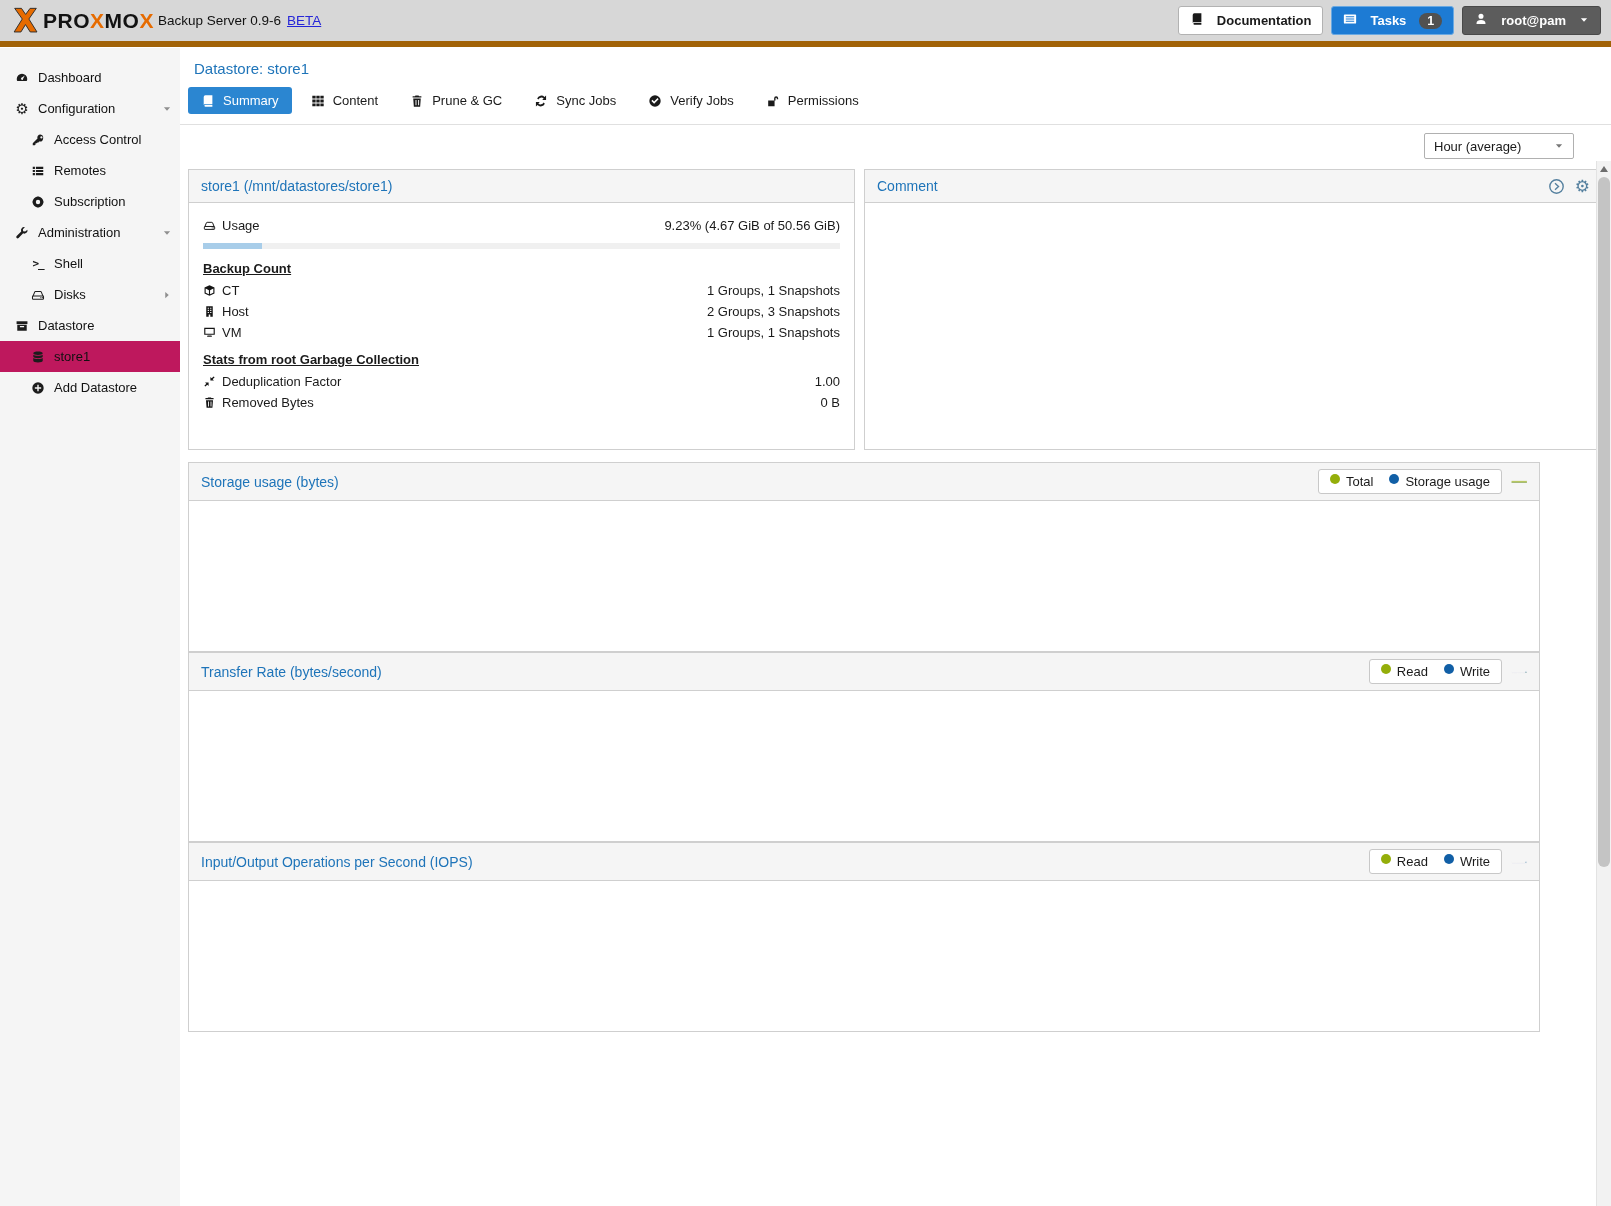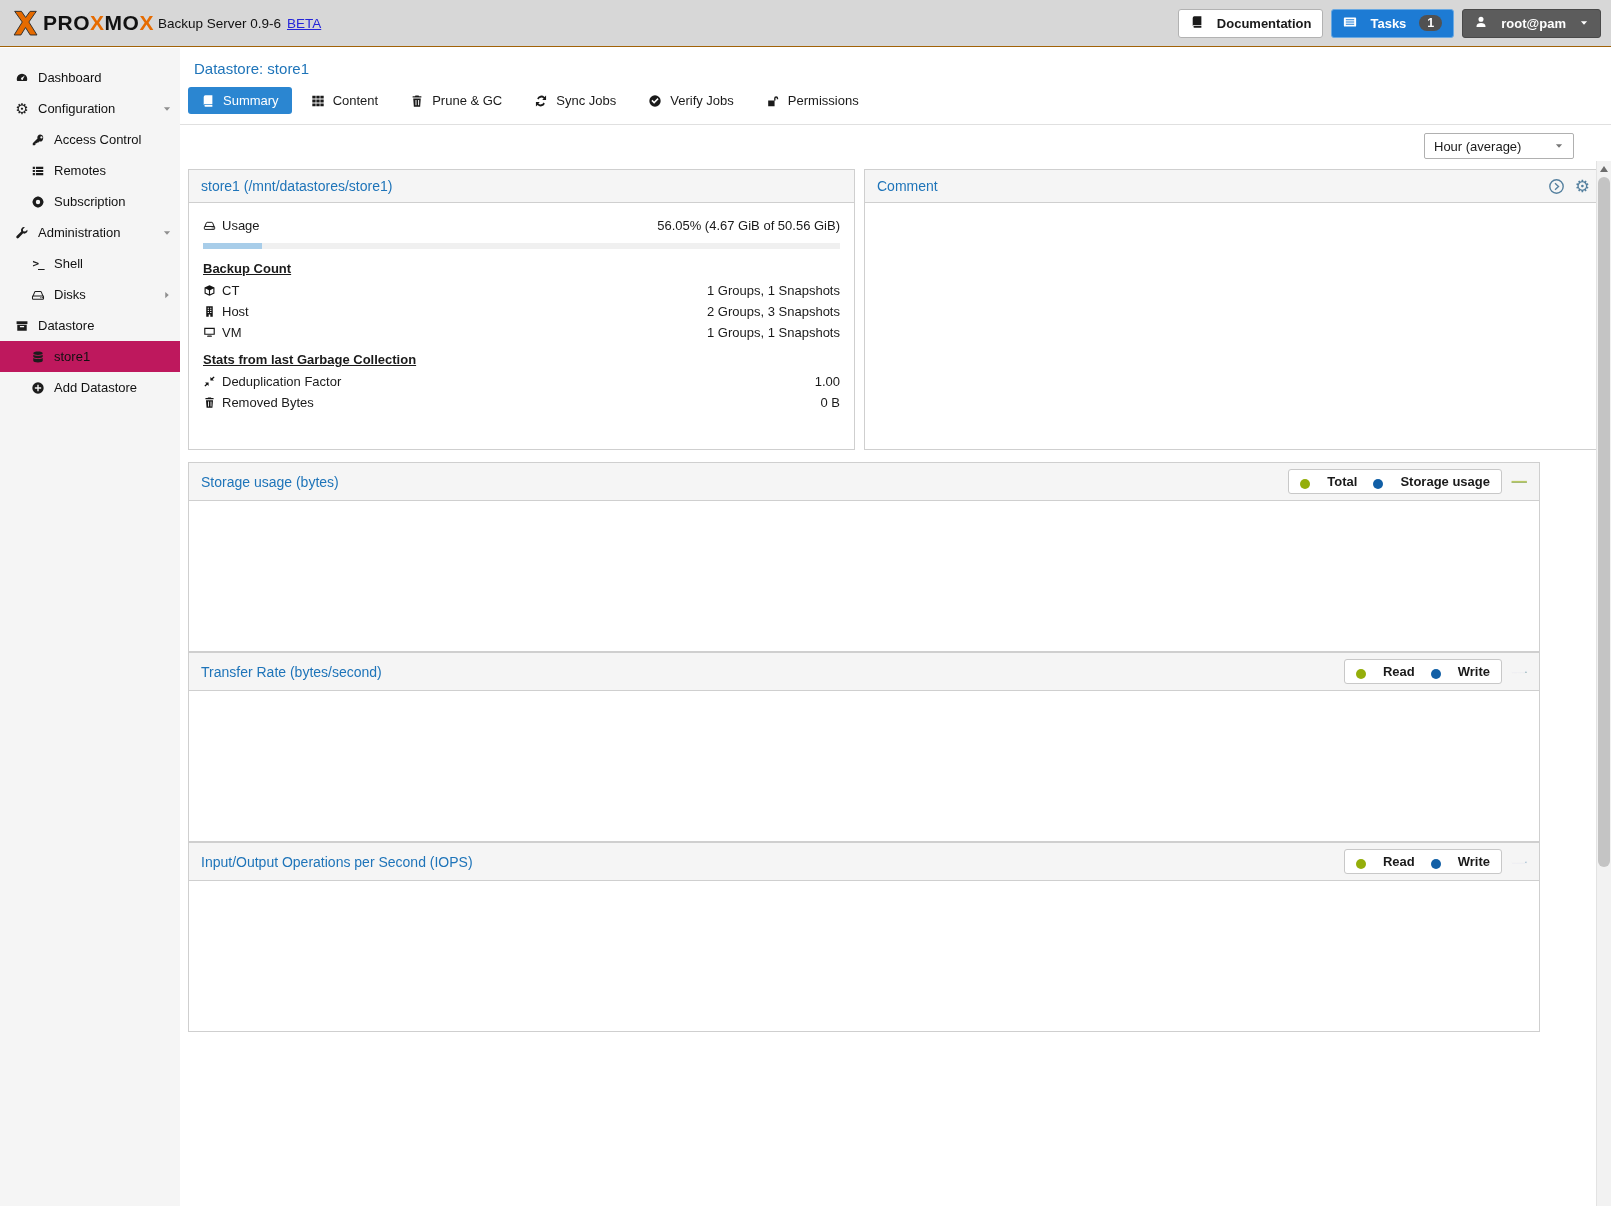--- a/index.html
+++ b/index.html
@@ -5,21 +5,21 @@
   * { box-sizing: border-box; }
   html,body { margin:0; padding:0; }
   body {
     width:1611px; height:1206px; overflow:hidden;
     font-family:"Liberation Sans", sans-serif; font-size:13px; color:#1a1a1a; background:#fff;
   }
   svg { font-family:"Liberation Sans", sans-serif; }
   .app { position:relative; width:1611px; height:1206px; }
 
   
-  .hdr { height:47px; background:#d7d7d7; border-bottom:1px solid #a16207;
+  .hdr { height:47px; background:#d7d7d7; border-bottom:6px solid #a16207;
          display:flex; align-items:center; justify-content:space-between; padding:0 10px 0 12px; }
   .brand { display:flex; align-items:center; }
   .logo-x { width:27px; height:27px; margin-right:4px; }
   .brand-name { font-size:21px; font-weight:bold; letter-spacing:.5px; color:#121212; }
   .brand-name .ox { color:#e66b00; }
   .brand-sub { margin-left:4px; font-size:13.5px; color:#111; }
   .beta { margin-left:6px; font-size:13.5px; color:#2525d8; text-decoration:underline; cursor:pointer; }
   .hdr-right { display:flex; gap:8px; align-items:center; }
   .btn { display:flex; align-items:center; gap:13px; height:29px; padding:0 11px;
          border-radius:3px; border:1px solid; font-size:13px; cursor:pointer; font-family:inherit;font-weight:bold; }
@@ -72,21 +72,21 @@
   .ric { width:19px; display:inline-flex; color:#141414; }
   .ric svg { width:13px; height:13px; }
   .rval { margin-left:auto; }
   .pbar { height:6px; background:#f0f0f0; margin:7px 0 12px; }
   .pfill { height:100%; background:#a8cde9; }
   .rhead { font-weight:bold; margin:9px 0 4px;text-decoration:underline; }
 
   .chart-panel { width:1352px; }
   .legend { display:flex; align-items:center; gap:16px; border:1px solid #c8c8c8; border-radius:3px;
             background:#fff; padding:4px 11px; margin-left:auto; }
-  .litem { display:flex; align-items:flex-end; gap:17px;font-weight:bold; }
+  .litem { display:flex; align-items:flex-start; gap:6px; }
   .ldot { width:10px; height:10px; border-radius:50%; }
   .collapse { margin-left:9px; color:#9ab4cc; display:inline-flex; cursor:pointer; }
   .collapse svg { width:16px; height:16px; }
   .chart { display:block; }
 
   
   .vscroll { position:absolute; top:113px; right:0; bottom:0; width:15px;
              background:#f2f2f2; border-left:1px solid #e3e3e3; }
   .varrow { height:16px; display:flex; align-items:center; justify-content:center; }
   .varrow i { width:0; height:0; border-left:4px solid transparent; border-right:4px solid transparent;
@@ -312,21 +312,21 @@
           <div class="pbody">
             <div class="rrow">
               <span class="ric">
                   <svg viewBox="0 0 16 16" fill="none" stroke="currentColor" stroke-width="1.2">
                     <path d="M2.3 9.3 4.2 4.7a1 1 0 0 1 .9-.6h5.8a1 1 0 0 1 .9.6l1.9 4.6"></path>
                     <rect x="1.7" y="9.2" width="12.6" height="3.6" rx=".8"></rect>
                     <path stroke-linecap="round" d="M11.3 11h.01M13 11h.01"></path>
                   </svg>
                 </span>
               <span>Usage</span>
-              <span class="rval">56.05% (4.67 GiB of 50.56 GiB)</span>
+              <span class="rval">9.23% (4.67 GiB of 50.56 GiB)</span>
             </div>
             <div class="pbar">
               <div class="pfill" id="usage-fill" style="width: 9.23%;"></div>
             </div>
             <div class="rhead">Backup Count</div>
             <div id="backup-rows">
                 <div class="rrow">
                   <span class="ric">
                     <svg viewBox="0 0 16 16" fill="currentColor">
                       <path fill-rule="evenodd" d="M8 1.4 14.1 4.4v7.2L8 14.6 1.9 11.6V4.4zM3.3 5.6v5.1l4 2V7.6zm9.4 0-4 2v5.1l4-2z"></path>
@@ -348,21 +348,21 @@
                   <span class="ric">
                     <svg viewBox="0 0 16 16" fill="currentColor">
                       <path fill-rule="evenodd" d="M1.5 2.3h13v8.6h-13zm1.4 1.4v5.8h10.2V3.7z"></path>
                       <path d="M5.6 11.7h4.8l.7 1.6H4.9z"></path>
                     </svg>
                   </span>
                   <span>VM</span>
                   <span class="rval">1 Groups, 1 Snapshots</span>
                 </div>
               </div>
-            <div class="rhead">Stats from last Garbage Collection</div>
+            <div class="rhead">Stats from root Garbage Collection</div>
             <div id="gc-rows">
                 <div class="rrow">
                   <span class="ric">
                     <svg viewBox="0 0 16 16" fill="currentColor">
                       <path d="M9.1 6.9V2.5l1.6 1.6 2.4-2.4 1.2 1.2-2.4 2.4 1.6 1.6zM6.9 9.1v4.4L5.3 11.9 2.9 14.3 1.7 13.1l2.4-2.4-1.6-1.6z"></path>
                     </svg>
                   </span>
                   <span>Deduplication Factor</span>
                   <span class="rval">1.00</span>
                 </div>

